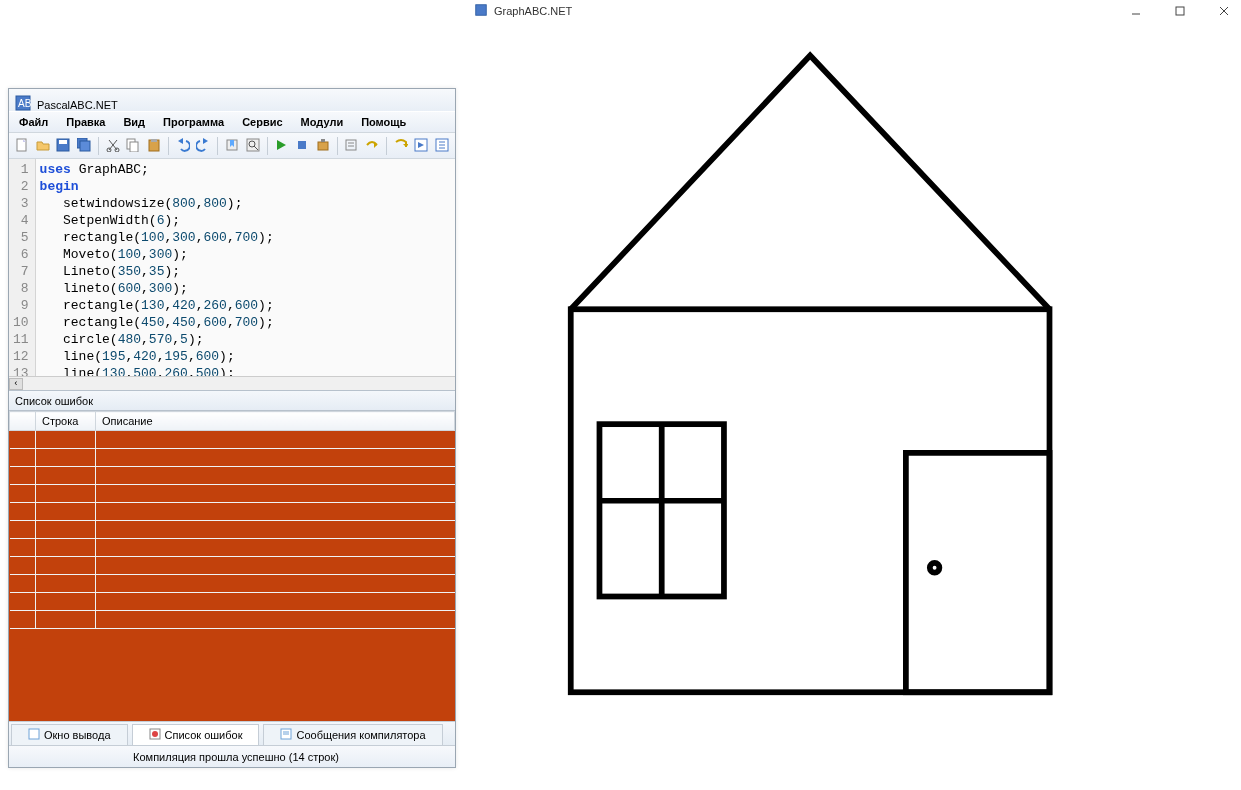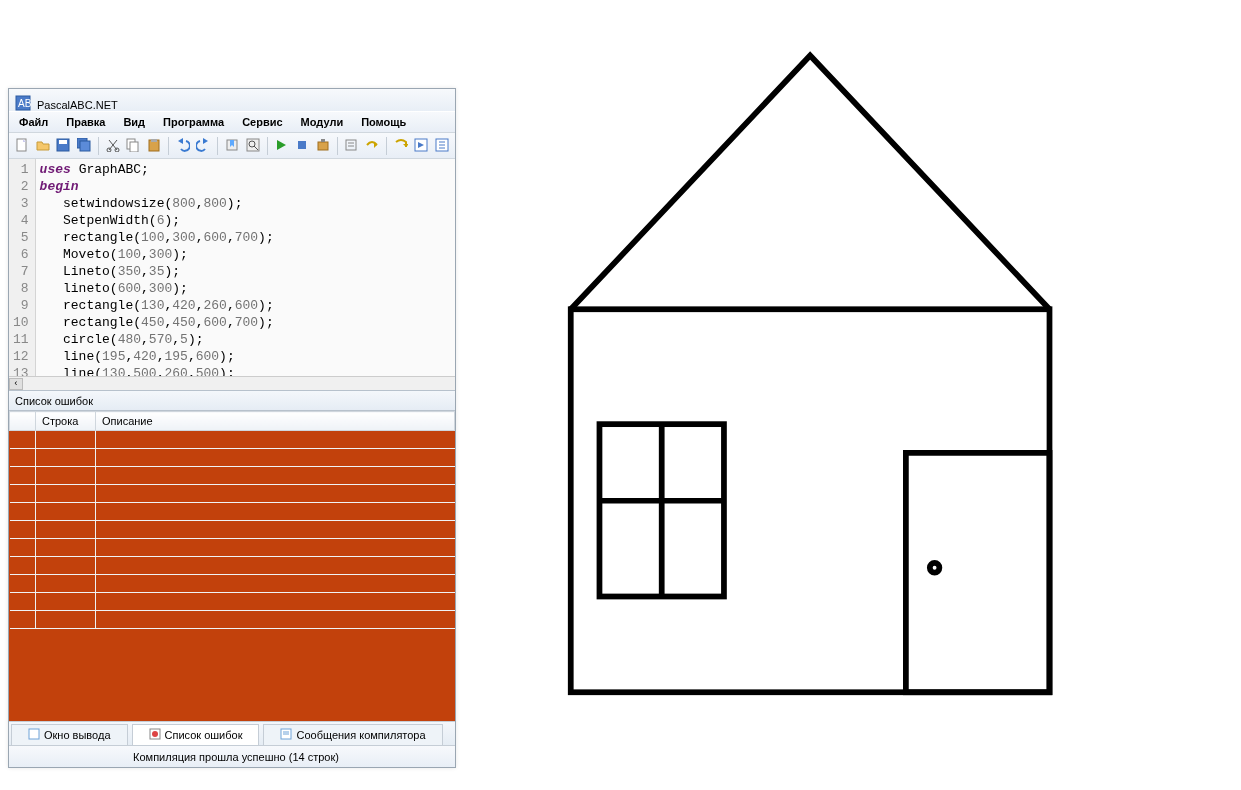--- a/index.html
+++ b/index.html
@@ -57,22 +57,22 @@
     display:flex; font-family: "Courier New", monospace; font-size: 13px;
     background:#fafafa; overflow:hidden; border-bottom:1px solid #b7c1cc;
     position:relative;
   }
   .gutter {
     background:#f0f0f0; color:#888; text-align:right;
     padding: 2px 6px 2px 4px; border-right:1px solid #d4d4d4;
     user-select:none; line-height:17px;
   }
   .codepane { padding:2px 4px; white-space:pre; line-height:17px; }
-  .kw { font-weight:bold; color:#701a75;font-style:italic; }
-  .num { color:#737373; }
+  .kw { font-weight:bold; color:#1d4ed8; }
+  .num { color:#0c4a6e; }
   .hscroll { position:absolute; left:0; right:0; bottom:0; height:14px;
     background:#f0f0f0; border-top:1px solid #ccc; display:flex; align-items:center;}
   .hscroll .arrow { width:14px; height:12px; background:#e0e0e0; border:1px solid #bbb;
     display:flex; align-items:center; justify-content:center; font-size:9px;}
 
   .errorsheader {
     background: linear-gradient(#f4f7fb,#e5ecf4); height:20px;
     display:flex; align-items:center; padding-left:6px; border-bottom:1px solid #b7c1cc;
   }
   .errorstable { flex:1 1 auto; overflow:auto; background:#c2410c;}
@@ -380,20 +380,46 @@
           <span>Сообщения компилятора</span>
         </div>
       </div>
 
     <div class="statusbar">
       <span>Компиляция прошла успешно (14 строк)</span>
     </div>
   </div>
 
   <div class="graphwin">
+    <div class="graphtitle">
+      <span>
+        <svg viewBox="0 0 16 16" width="14" height="14">
+            <rect x="2" y="2" width="12" height="12" fill="#4a7ac8" stroke="#2b5aa0"></rect>
+          </svg>
+      </span>
+      <span>GraphABC.NET</span>
+      <div class="wbtns">
+        <div class="wbtn">
+            <svg width="10" height="10">
+              <line x1="1" y1="8" x2="9" y2="8" stroke="#444"></line>
+            </svg>
+          </div>
+        <div class="wbtn">
+            <svg width="10" height="10">
+              <rect x="1" y="1" width="8" height="8" fill="none" stroke="#444"></rect>
+            </svg>
+          </div>
+        <div class="wbtn">
+            <svg width="10" height="10">
+              <line x1="1" y1="1" x2="9" y2="9" stroke="#444"></line>
+              <line x1="9" y1="1" x2="1" y2="9" stroke="#444"></line>
+            </svg>
+          </div>
+      </div>
+    </div>
     <div class="canvasframe">
       <svg class="house" viewBox="0 0 800 800" preserveAspectRatio="xMinYMin meet">
         <rect x="100" y="300" width="500" height="400" stroke-width="6"></rect>
         <polyline points="100,300 350,35 600,300" stroke-width="6"></polyline>
         <rect x="130" y="420" width="130" height="180" stroke-width="6"></rect>
         <rect x="450" y="450" width="150" height="250" stroke-width="6"></rect>
         <circle cx="480" cy="570" r="5" stroke-width="6" fill="#000"></circle>
         <line x1="195" y1="420" x2="195" y2="600" stroke-width="6"></line>
         <line x1="130" y1="500" x2="260" y2="500" stroke-width="6"></line>
       </svg>

